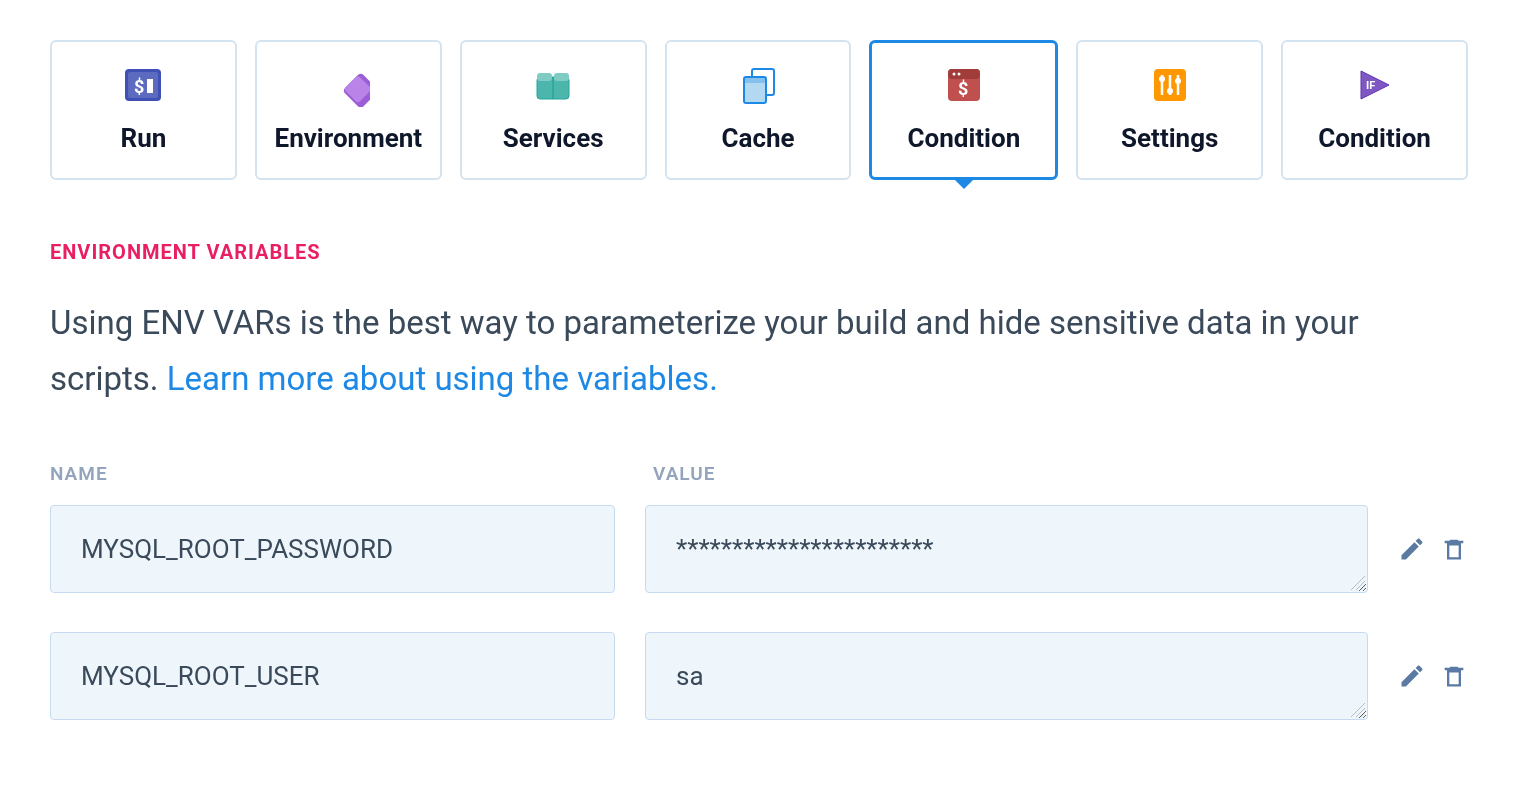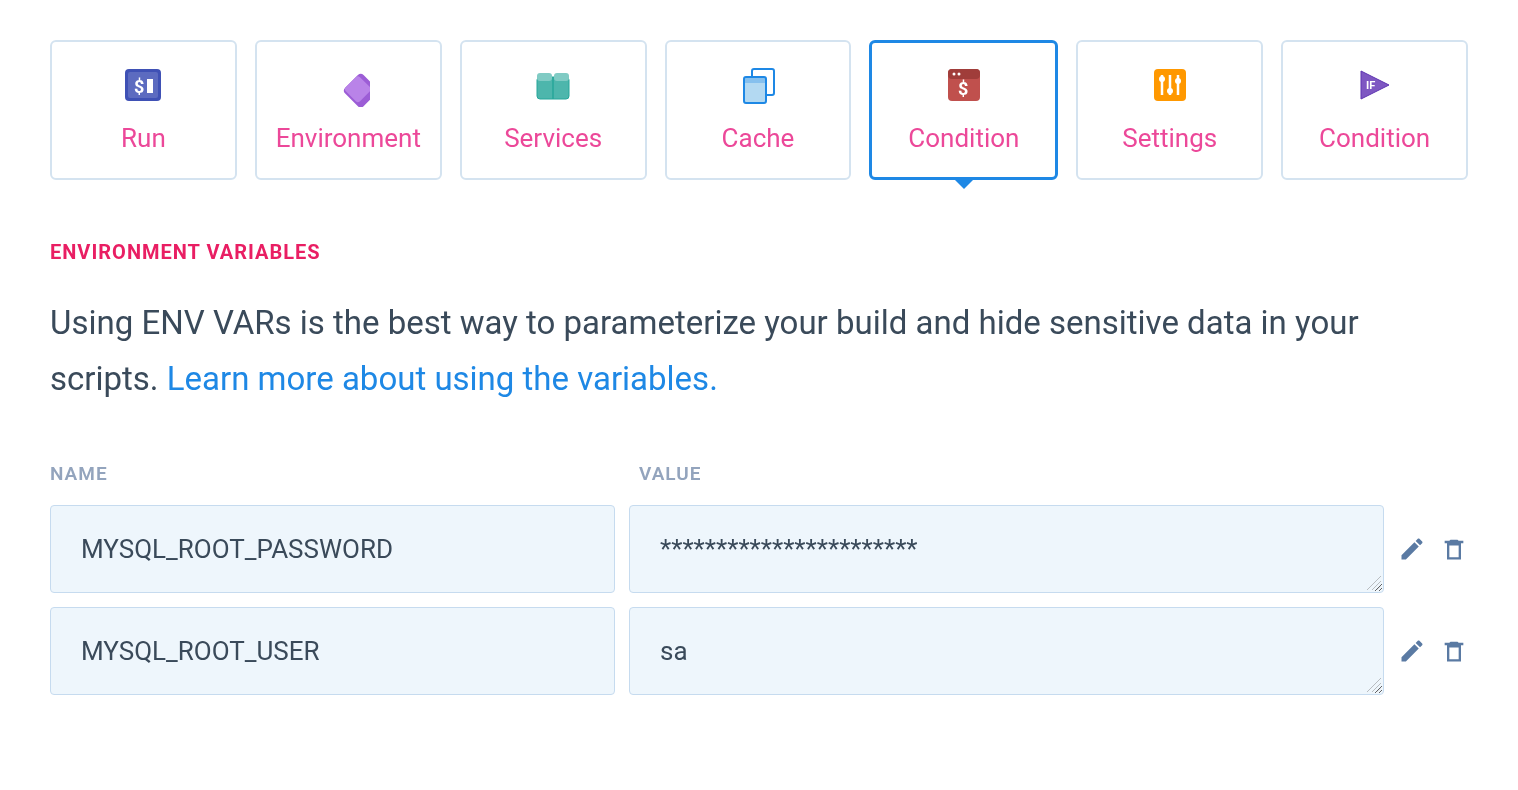--- a/index.html
+++ b/index.html
@@ -46,22 +46,22 @@
   .tab-icon {
     width: 44px;
     height: 44px;
     margin-bottom: 16px;
     display: flex;
     align-items: center;
     justify-content: center;
   }
   .tab-label {
     font-size: 26px;
-    font-weight: 400;
-    color: #ec4899;
+    font-weight: 700;
+    color: #0f172a;
   }
   .section-title {
     font-size: 20px;
     font-weight: 700;
     letter-spacing: 1px;
     color: #e91e63;
     margin-bottom: 31px;
     text-transform: uppercase;
   }
   .description {
@@ -69,37 +69,37 @@
     line-height: 1.7;
     color: #3a4a5a;
     margin-bottom: 55px;
   }
   .description a {
     color: #1e88e5;
     text-decoration: none;
   }
   .table-header {
     display: flex;
-    gap: 16px;
+    gap: 30px;
     margin-bottom: 20px;
   }
   .col-name { width: 565px; }
   .col-value { flex: 1; margin-left: 8px; }
   .col-header {
     font-size: 19px;
     font-weight: 600;
     letter-spacing: 1px;
     color: #93a4bd;
     text-transform: uppercase;
   }
   .var-row {
     display: flex;
-    gap: 14px;
-    align-items: center;
-    margin-bottom: 14px;
+    gap: 30px;
+    align-items: center;
+    margin-bottom: 39px;
     justify-content: center;
   }
   .field {
     border: 1px solid #c6dbef;
     background: #eef6fc;
     border-radius: 4px;
     padding: 28px 30px;
     font-size: 26px;
     color: #3a4a5a;
     position: relative;

